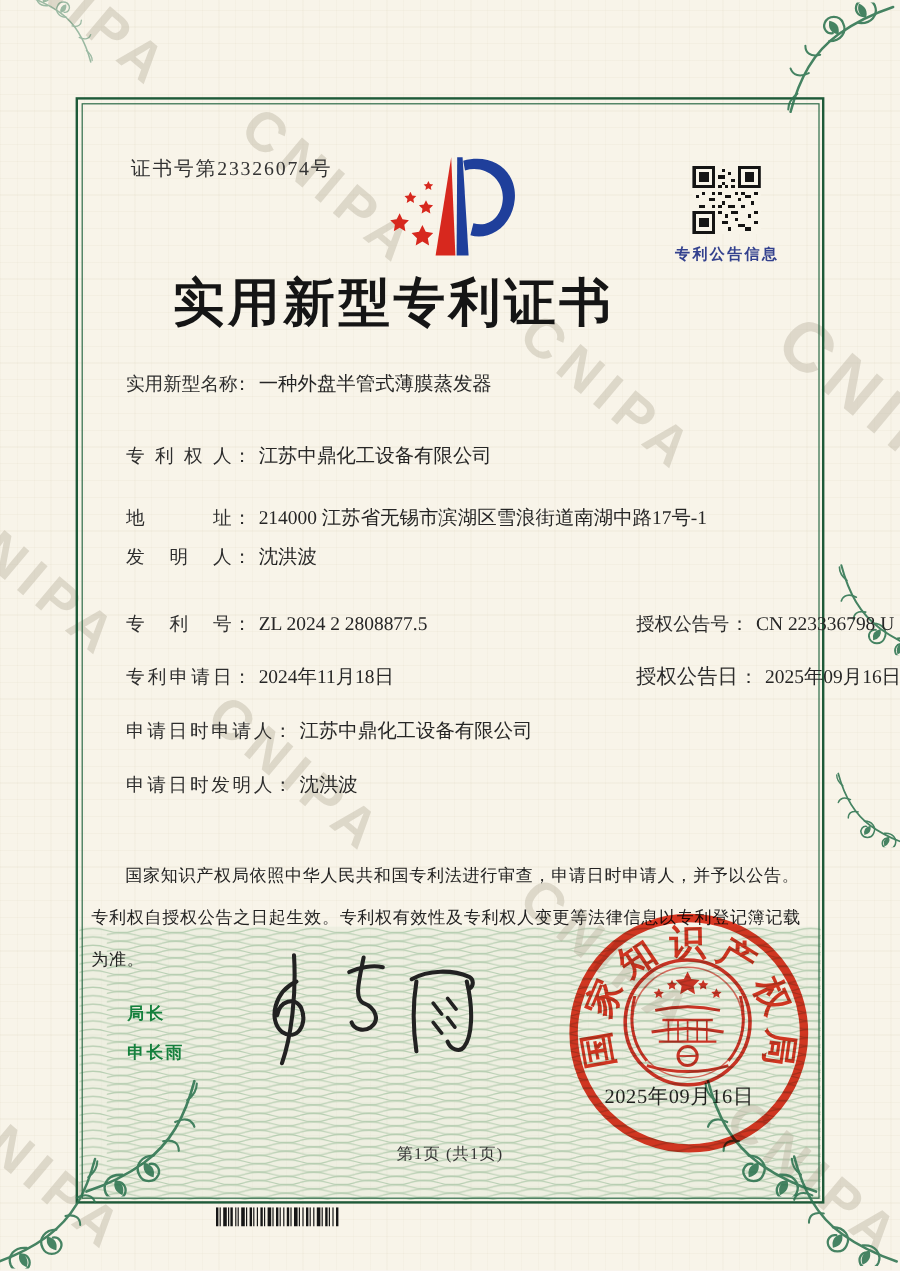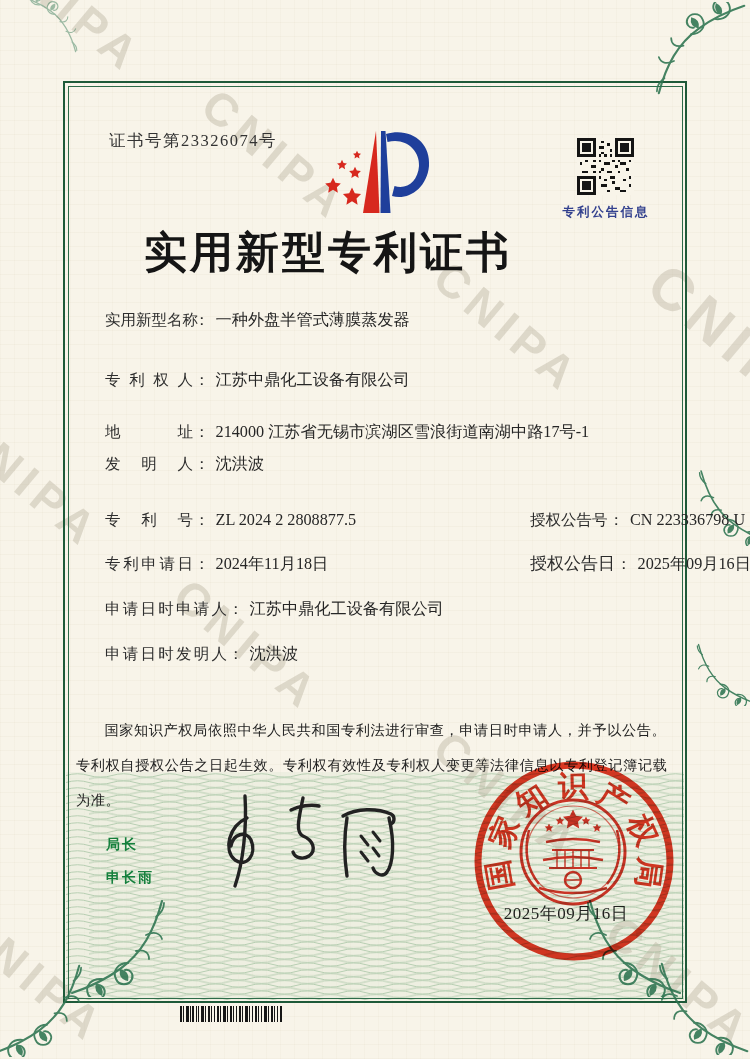--- a/index.html
+++ b/index.html
@@ -222,20 +222,21 @@
         <path d="M50,8 C52,40 48,75 40,98"></path>
         <path d="M96,22 C104,18 116,16 124,18"></path>
         <path d="M108,10 C104,30 100,44 108,48 C118,52 122,62 114,68 C108,72 100,70 98,64"></path>
         <path d="M148,28 C162,20 182,20 196,26 C200,28 200,34 196,36"></path>
         <path d="M152,30 C148,55 150,75 152,88"></path>
         <path d="M194,30 C200,55 198,76 192,84 C188,90 180,86 178,80"></path>
         <path d="M166,48 l7,9 M178,44 l7,9 M166,64 l7,9 M178,60 l6,8" stroke-width="3"></path>
       </g>
     </svg>
 
+    <div class="footer-page">第1页 (共1页)</div>
 
     <svg class="barcode" width="104" height="16" viewBox="0 0 104 16">
       <path fill="#161616" d="M0 0h2v16H0z M3 0h1v16H3z M6 0h3v16H6z M10 0h1v16h-1z M12 0h2v16h-2z M16 0h1v16h-1z M18 0h1v16h-1z M21 0h3v16h-3z M25 0h1v16h-1z M28 0h2v16h-2z M31 0h1v16h-1z M34 0h1v16h-1z M37 0h2v16h-2z M40 0h1v16h-1z M43 0h3v16h-3z M47 0h1v16h-1z M50 0h2v16h-2z M53 0h1v16h-1z M56 0h1v16h-1z M59 0h2v16h-2z M62 0h1v16h-1z M65 0h3v16h-3z M69 0h1v16h-1z M72 0h1v16h-1z M75 0h2v16h-2z M78 0h1v16h-1z M81 0h1v16h-1z M84 0h3v16h-3z M88 0h1v16h-1z M91 0h2v16h-2z M94 0h1v16h-1z M97 0h1v16h-1z M100 0h2v16h-2z"></path>
     </svg>
   </div>
 
   <svg class="seal" width="212" height="212" viewBox="0 0 212 212">
     <g opacity="0.93">
       <circle cx="106" cy="105" r="96" fill="none" stroke="#dd2a15" stroke-width="7"></circle>
       <g fill="#dd2a15" font-family="'Liberation Serif','DejaVu Serif',serif" font-size="30" font-weight="bold" text-anchor="middle">

